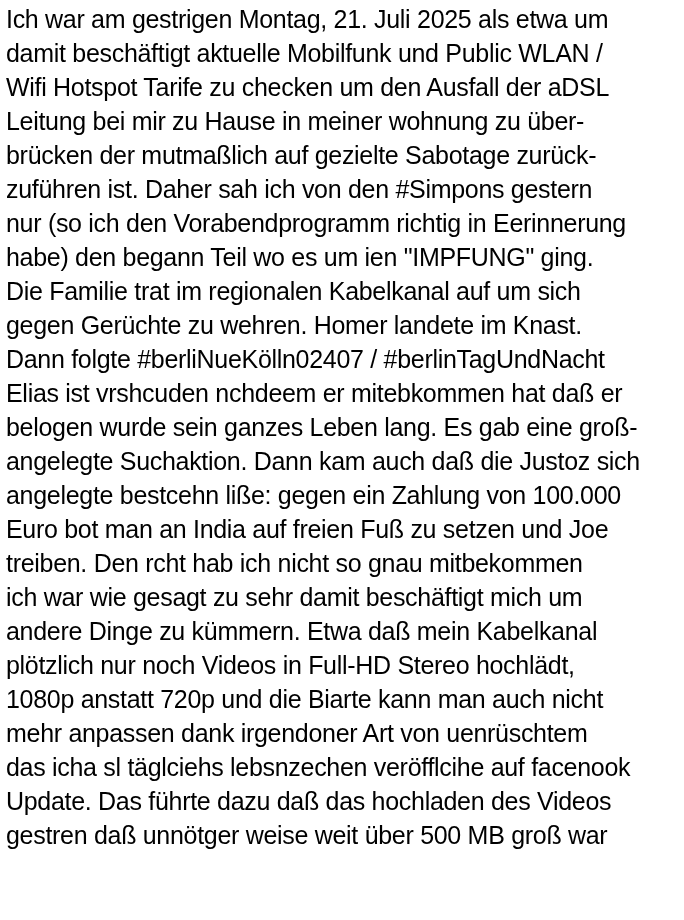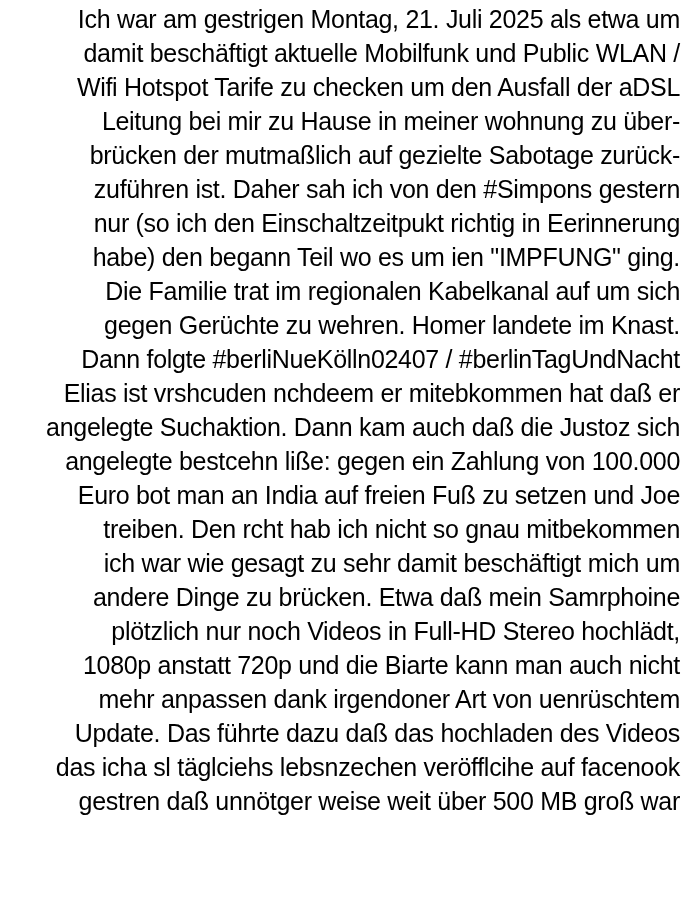--- a/index.html
+++ b/index.html
@@ -11,48 +11,49 @@
     }
     .document {
       width: 684px;
       height: 920px;
       padding: 2px 4px 0 6px;
       font-family: "Liberation Sans", sans-serif;
       font-size: 25px;
       line-height: 34px;
       letter-spacing: -0.3px;
       color: #000000;
-      text-align: right;
+      text-align: left;
       white-space: nowrap;
     }
     .text-line {
       height: 34px;
     }
   </style>
 </head>
 <body>
 
 <main class="document">
   <div class="text-line">Ich war am gestrigen Montag, 21. Juli 2025 als etwa um</div>
   <div class="text-line">damit beschäftigt aktuelle Mobilfunk und Public WLAN /</div>
   <div class="text-line">Wifi Hotspot Tarife zu checken um den Ausfall der aDSL</div>
   <div class="text-line">Leitung bei mir zu Hause in meiner wohnung zu über-</div>
   <div class="text-line">brücken der mutmaßlich auf gezielte Sabotage zurück-</div>
   <div class="text-line">zuführen ist. Daher sah ich von den #Simpons gestern</div>
-  <div class="text-line">nur (so ich den Einschaltzeitpukt richtig in Eerinnerung</div>
+  <div class="text-line">nur (so ich den Vorabendprogramm richtig in Eerinnerung</div>
   <div class="text-line">habe) den begann Teil wo es um ien "IMPFUNG" ging.</div>
   <div class="text-line">Die Familie trat im regionalen Kabelkanal auf um sich</div>
   <div class="text-line">gegen Gerüchte zu wehren. Homer landete im Knast.</div>
   <div class="text-line">Dann folgte #berliNueKölln02407 / #berlinTagUndNacht</div>
   <div class="text-line">Elias ist vrshcuden nchdeem er mitebkommen hat daß er</div>
+  <div class="text-line">belogen wurde sein ganzes Leben lang. Es gab eine groß-</div>
   <div class="text-line">angelegte Suchaktion. Dann kam auch daß die Justoz sich</div>
   <div class="text-line">angelegte bestcehn liße: gegen ein Zahlung von 100.000</div>
   <div class="text-line">Euro bot man an India auf freien Fuß zu setzen und Joe</div>
   <div class="text-line">treiben. Den rcht hab ich nicht so gnau mitbekommen</div>
   <div class="text-line">ich war wie gesagt zu sehr damit beschäftigt mich um</div>
-  <div class="text-line">andere Dinge zu brücken. Etwa daß mein Samrphoine</div>
+  <div class="text-line">andere Dinge zu kümmern. Etwa daß mein Kabelkanal</div>
   <div class="text-line">plötzlich nur noch Videos in Full-HD Stereo hochlädt,</div>
   <div class="text-line">1080p anstatt 720p und die Biarte kann man auch nicht</div>
   <div class="text-line">mehr anpassen dank irgendoner Art von uenrüschtem</div>
+  <div class="text-line">das icha sl täglciehs lebsnzechen veröfflcihe auf facenook</div>
   <div class="text-line">Update. Das führte dazu daß das hochladen des Videos</div>
-  <div class="text-line">das icha sl täglciehs lebsnzechen veröfflcihe auf facenook</div>
   <div class="text-line">gestren daß unnötger weise weit über 500 MB groß war</div>
 </main>
 
 </body></html>

